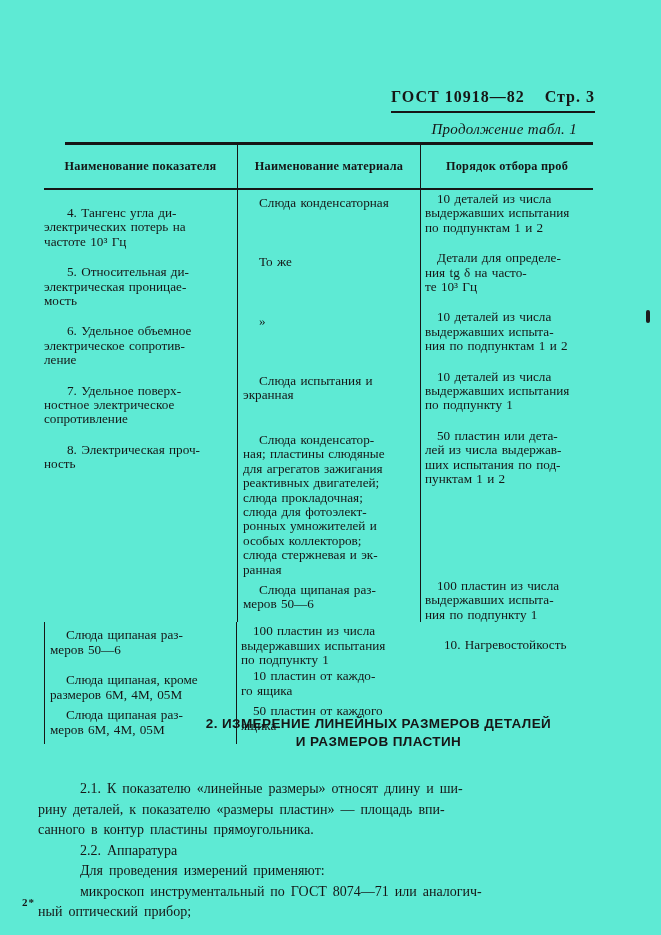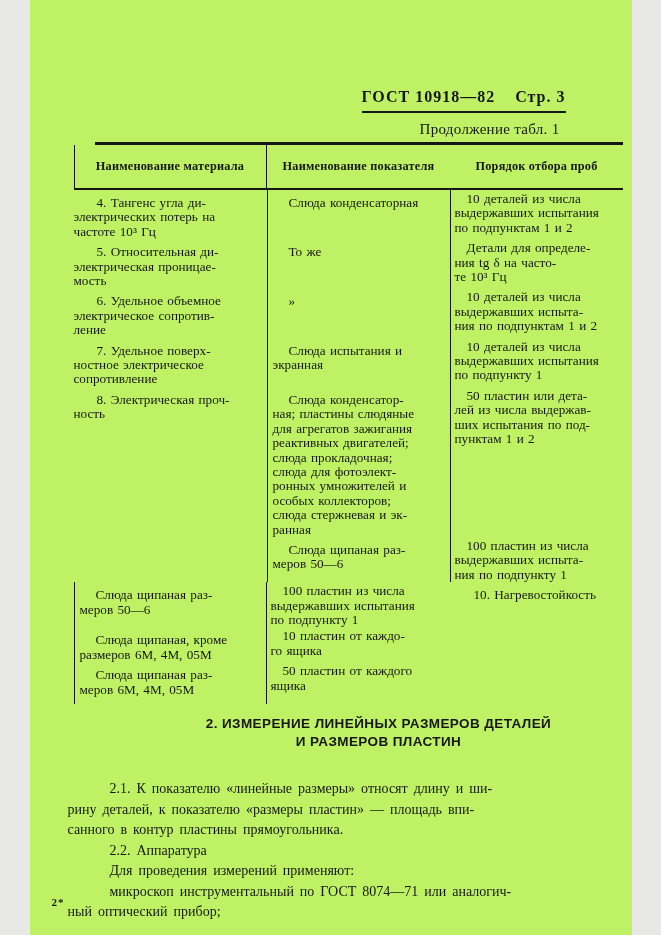--- a/index.html
+++ b/index.html
@@ -1,37 +1,37 @@
 <!DOCTYPE html>
 <html lang="ru"><head>
 <meta charset="utf-8">
 <style>
   html,body { margin:0; padding:0; background:#e8e8e6; }
   .page {
     position:relative;
-    width:602px; height:935px;
+    width:661px; height:935px;
     margin:0 auto;
-    background:#bef264;
+    background:#5eead4;
     color:#161616;
     font-family:"Liberation Serif","DejaVu Serif",serif;
     overflow:hidden;
   }
 
   
   .gost-header {
     position:absolute; top:88px; right:66px;
     font-weight:bold; font-size:16px; letter-spacing:1px;
     border-bottom:2.5px solid #161616;
     padding-bottom:5px; white-space:nowrap;
   }
   .gost-header .pg { margin-left:20px; }
 
   .caption {
-    position:absolute; top:121px; right:72px;
-    font-size:15px; letter-spacing:0.3px;
+    position:absolute; top:121px; right:84px;
+    font-style:italic; font-size:15px; letter-spacing:0.3px;
   }
 
   
   .gtable {
     position:absolute; top:142px; left:44px; width:549px;
     display:grid; grid-template-columns:193px 184px 172px;
     padding-top:3px; box-sizing:content-box;
   }
   .top-rule {
     position:absolute; top:0; left:21px; width:528px; height:3px;
@@ -43,21 +43,21 @@
     text-align:center;
     font-weight:bold; font-size:12.3px; line-height:13px;
     border-bottom:2.5px solid #161616;
     letter-spacing:0.2px;
   }
   .cell {
     font-size:13.2px; line-height:14.4px;
     white-space:pre-line; word-spacing:1px;
     box-sizing:border-box;
   }
-  .c1 { padding:6px 4px 0 0; text-indent:23px; }
+  .c1 { padding:16px 4px 0 0; text-indent:23px; }
   .c2 { padding:6px 8px 0 5px; text-indent:16px;
         border-left:1.5px solid #161616; border-right:1.5px solid #161616; }
   .c3 { padding:2px 3px 0 4px; text-indent:12px; }
   .th.c1, .th.c2, .th.c3 { padding:0 4px; text-indent:0; }
   .pb { padding-bottom:7px; }
 
   
   .sec-heading {
     position:absolute; top:715px; left:0; width:100%;
     text-align:center; white-space:pre-line;
@@ -91,22 +91,22 @@
 
   <div class="gost-header">
     <span>ГОСТ 10918—82</span><span class="pg">Стр. 3</span>
   </div>
 
   <div class="caption">Продолжение табл. 1</div>
 
   <div class="gtable">
     <div class="top-rule"></div>
 
+    <div class="th c1">Наименование показателя</div>
     <div class="th c2">Наименование материала</div>
-    <div class="th c1">Наименование показателя</div>
     <div class="th c3">Порядок отбора проб</div>
 
     <div class="cell c1">4. Тангенс угла ди-
 электрических потерь на
 частоте 10³ Гц</div>
     <div class="cell c2">Слюда конденсаторная</div>
     <div class="cell c3">10 деталей из числа
 выдержавших испытания
 по подпунктам 1 и 2</div>
 

